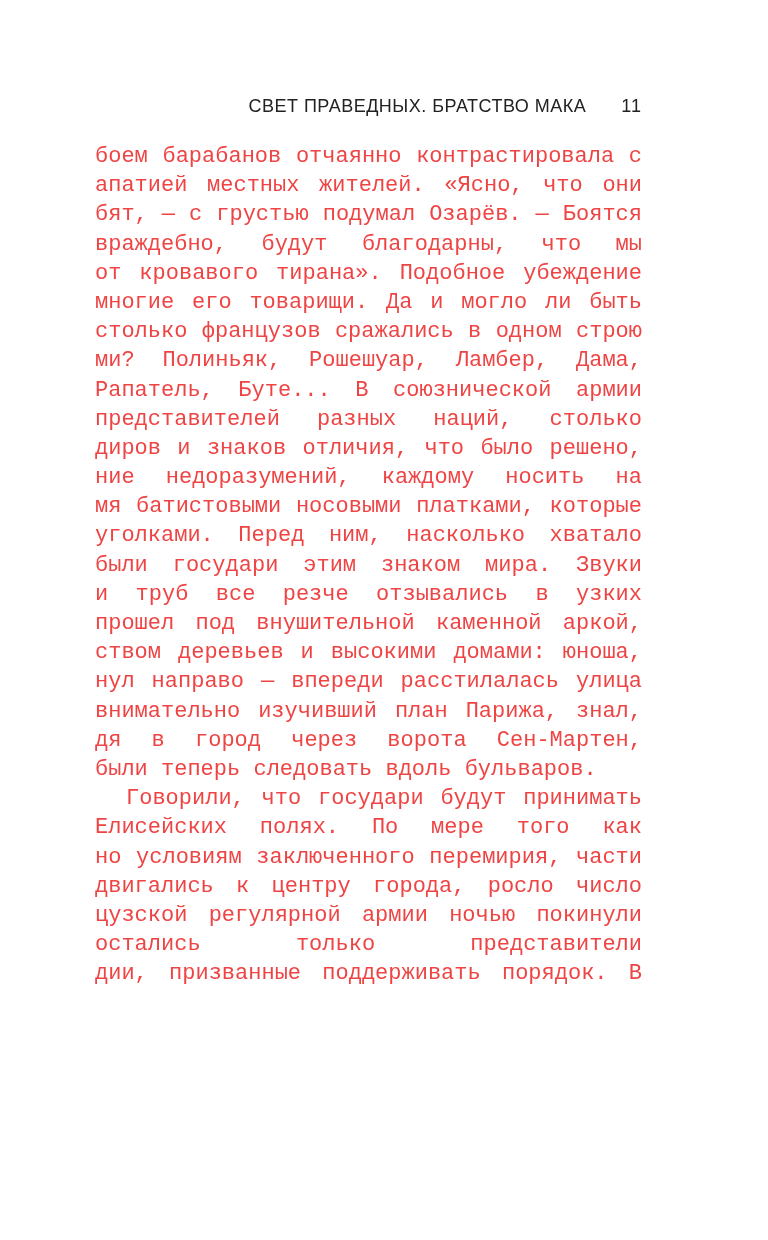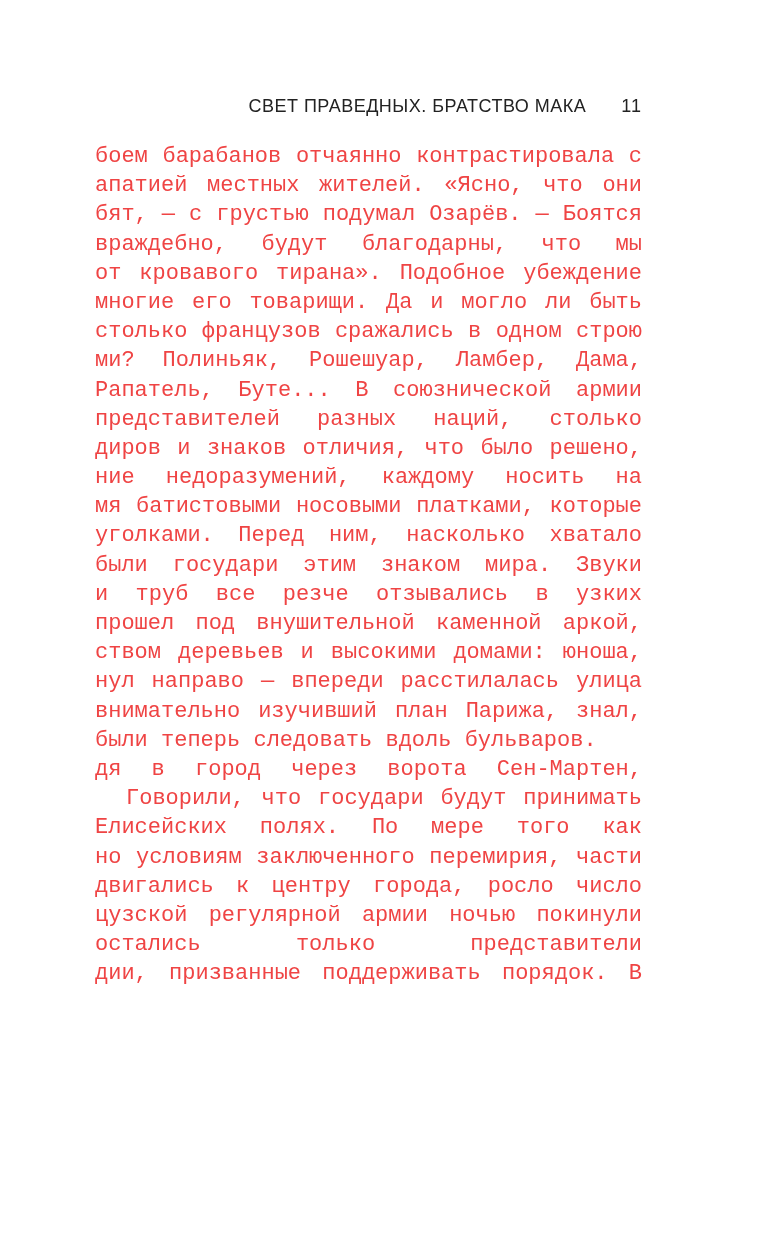--- a/index.html
+++ b/index.html
@@ -80,22 +80,22 @@
       <div class="line">диров и знаков отличия, что было решено, во избежа-</div>
       <div class="line">ние недоразумений, каждому носить на рукаве белую</div>
       <div class="line">мя батистовыми носовыми платками, которые связал</div>
       <div class="line">уголками. Перед ним, насколько хватало взгляда, все</div>
       <div class="line">были государи этим знаком мира. Звуки барабанов</div>
       <div class="line">и труб все резче отзывались в узких улицах. Строй</div>
       <div class="line">прошел под внушительной каменной аркой, повер-</div>
       <div class="line">ством деревьев и высокими домами: юноша, накануне</div>
       <div class="line">нул направо — впереди расстилалась улица со множе-</div>
       <div class="line">внимательно изучивший план Парижа, знал, что, вой-</div>
+      <div class="line">дя в город через ворота Сен-Мартен, войска должны</div>
       <div class="line para-end">были теперь следовать вдоль бульваров.</div>
-      <div class="line">дя в город через ворота Сен-Мартен, войска должны</div>
       <div class="line indent">Говорили, что государи будут принимать число на</div>
       <div class="line">Елисейских полях. По мере того как победители про-</div>
       <div class="line">но условиям заключенного перемирия, части фран-</div>
       <div class="line">двигались к центру города, росло число зевак. Соглас-</div>
       <div class="line">цузской регулярной армии ночью покинули город,</div>
       <div class="line">остались только представители национальной гвар-</div>
       <div class="line">дии, призванные поддерживать порядок. В голубых</div>
     </div>
 </div>
 

